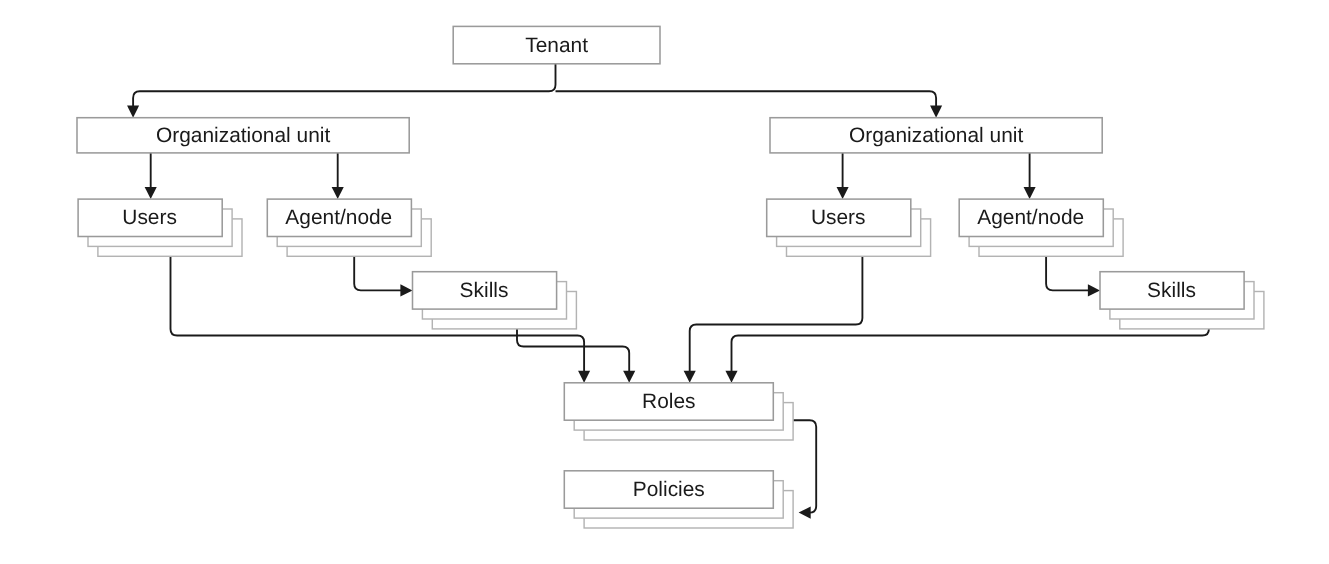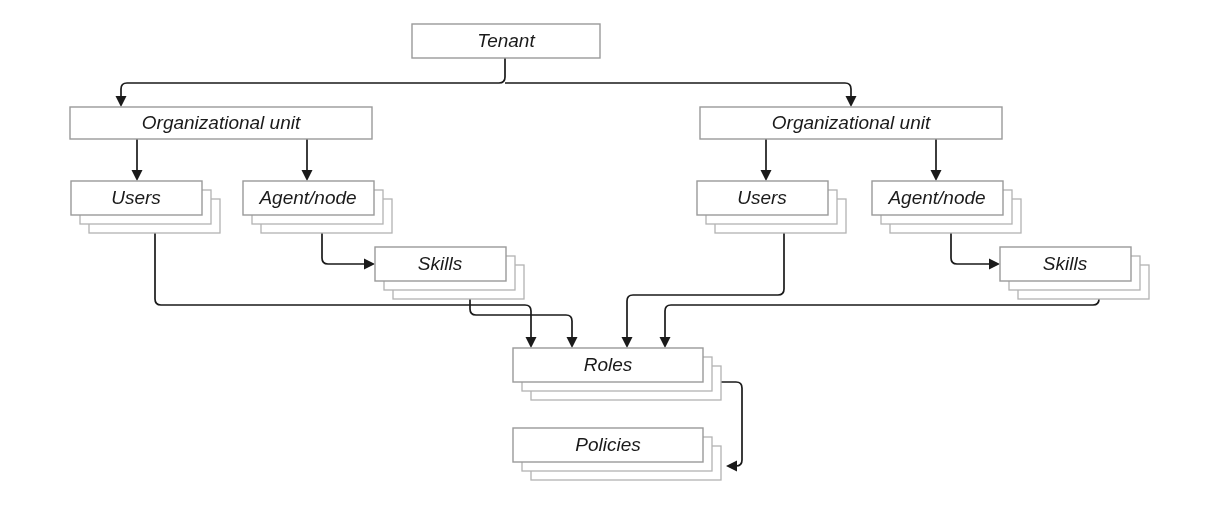--- a/index.html
+++ b/index.html
@@ -11,21 +11,20 @@
     width: 1208px;
     height: 513px;
     font-family: "Liberation Sans", sans-serif;
     overflow: hidden;
   }
   #diagram-root {
     position: relative;
     width: 1208px;
     height: 513px;
     background: #ffffff;
-    font-style: italic;
   }
   svg.diagram-canvas {
     position: absolute;
     top: 0;
     left: 0;
     width: 1208px;
     height: 513px;
     display: block;
   }
   .node-box {

